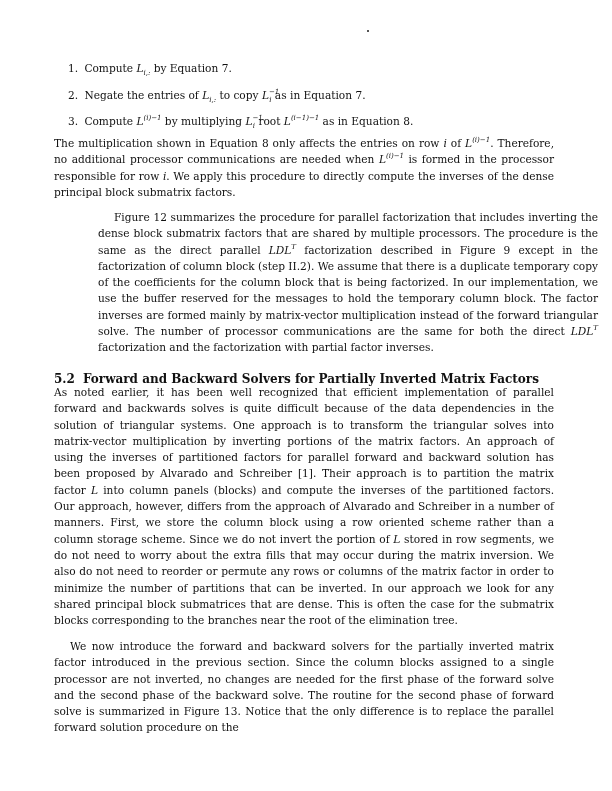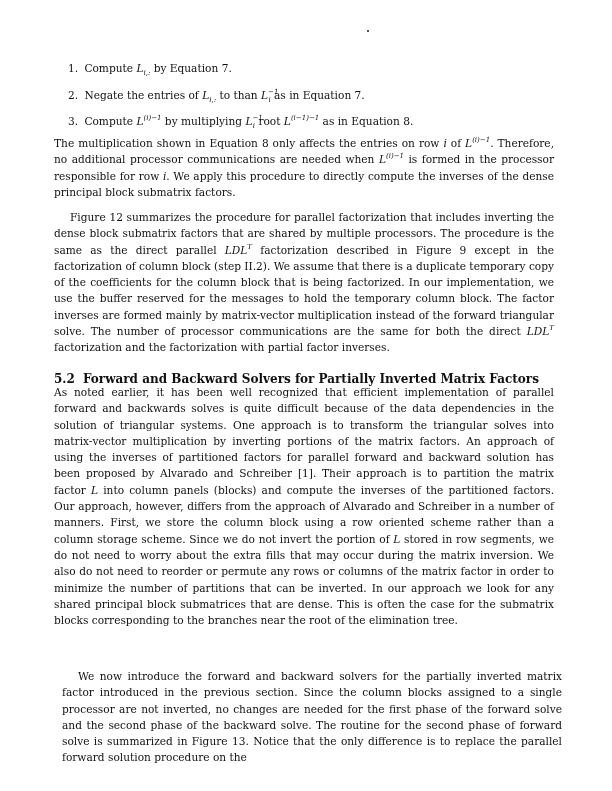--- a/index.html
+++ b/index.html
@@ -15,46 +15,46 @@
   .list-item .num { display: inline-block; width: 13px; }
   .body-text {
     position: absolute; left: 54px; width: 500px;
     font-size: 10.6px; line-height: 16.3px; text-align: justify;
   }
   .body-text p { margin: 0; }
   .body-text p.indent { text-indent: 16px; }
   .math { font-style: italic; }
   sup, sub { font-size: 7px; line-height: 0; }
   .p1 { top: 135px; }
-  .p2 { top: 209px; }
+  .p2 { top: 209px; margin-left: 44px; }
   .heading {
     position: absolute; left: 54px; top: 372px; width: 520px;
     font-size: 12px; font-weight: bold; white-space: nowrap;
   }
   .heading .sec-num { display: inline-block; width: 29px; }
   .p3 { top: 384px; }
-  .p4 { top: 668px; margin-left: 8px; }
+  .p4 { top: 638px; }
   .page-number {
     position: absolute; left: 0; width: 612px; top: 737px; text-align: center; font-size: 10.6px;
   }
 </style>
 </head>
 <body>
 
 <div class="page">
   <div class="dot"></div>
 
   <div class="list">
     <div class="list-item">
       <span class="num">1.</span>
       <span>Compute </span><span class="math"><span>L</span><sub>i,:</sub></span><span> by Equation 7.</span>
     </div>
     <div class="list-item">
       <span class="num">2.</span>
-      <span>Negate the entries of </span><span class="math"><span>L</span><sub>i,:</sub></span><span> to than </span><span class="math"><span>L</span><sup>−1</sup><sub style="margin-left:-10px">i</sub></span><span> as in Equation 7.</span>
+      <span>Negate the entries of </span><span class="math"><span>L</span><sub>i,:</sub></span><span> to copy </span><span class="math"><span>L</span><sup>−1</sup><sub style="margin-left:-10px">i</sub></span><span> as in Equation 7.</span>
     </div>
     <div class="list-item">
       <span class="num">3.</span>
       <span>Compute </span><span class="math"><span>L</span><sup>(i)−1</sup></span><span> by multiplying </span><span class="math"><span>L</span><sup>−1</sup><sub style="margin-left:-10px">i</sub></span><span> root </span><span class="math"><span>L</span><sup>(i−1)−1</sup></span><span> as in Equation 8.</span>
     </div>
   </div>
 
   <div class="body-text p1">
     <p>
       <span>The multiplication shown in Equation  8 only affects the entries on row </span><span class="math">i</span><span> of </span><span class="math"><span>L</span><sup>(i)−1</sup></span><span>. Therefore, no additional processor communications are needed when </span><span class="math"><span>L</span><sup>(i)−1</sup></span><span> is formed in the processor responsible for row </span><span class="math">i</span><span>. We apply this procedure to directly compute the inverses of the dense principal block submatrix factors.</span>

